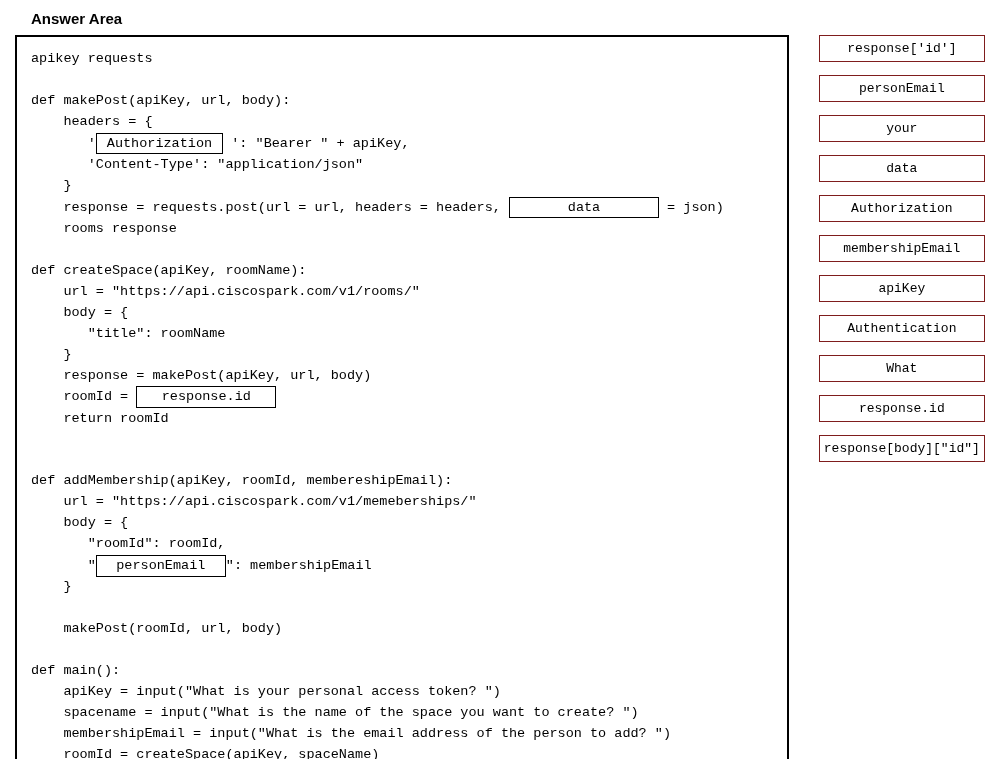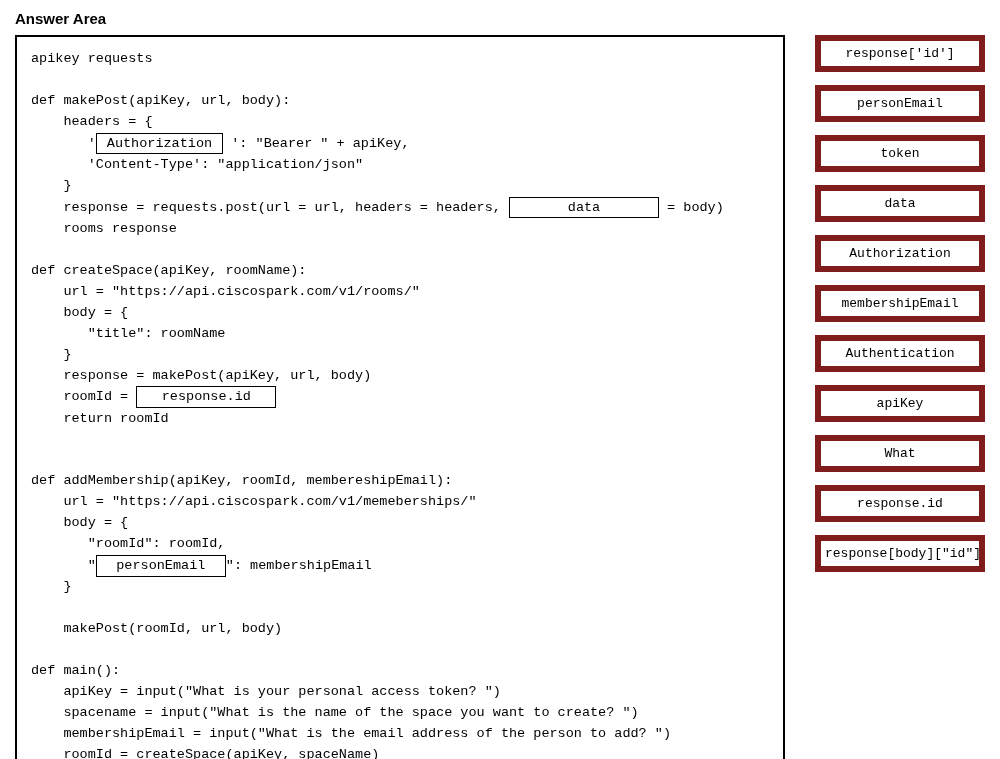--- a/index.html
+++ b/index.html
@@ -10,20 +10,21 @@
     background: #fff;
     width: 1000px;
   }
   .container {
     padding: 10px 15px;
   }
   .header {
     font-weight: bold;
     font-size: 15px;
     margin-bottom: 8px;
+    margin-left: 16px;
   }
   .content {
     display: flex;
     gap: 30px;
     align-items: flex-start;
   }
   .code-box {
     border: 2px solid #000;
     padding: 12px 14px;
     width: 790px;
@@ -42,42 +43,42 @@
     white-space: nowrap;
     line-height: 1.3;
   }
   .options {
     display: flex;
     flex-direction: column;
     gap: 13px;
     width: 170px;
   }
   .opt {
-    border: 6px solid #7f1d1d;
+    border: 1px solid #7f1d1d;
     padding: 5px 4px;
     text-align: center;
     font-family: "Courier New", monospace;
     font-size: 13px;
     white-space: nowrap;
   }
 </style>
 </head>
 <body>
 
 <div class="container">
   <div class="header">Answer Area</div>
   <div class="content">
     <div class="code-box"><span>apikey requests</span>
 
 <span>def makePost(apiKey, url, body):</span>
 <span>    headers = {</span>
 <span>       '</span><span class="blank">Authorization</span> <span>': "Bearer " + apiKey,</span>
 <span>       'Content-Type': "application/json"</span>
 <span>    }</span>
-<span>    response = requests.post(url = url, headers = headers, </span><span class="blank" style="min-width:150px">data</span><span> = body)</span>
+<span>    response = requests.post(url = url, headers = headers, </span><span class="blank" style="min-width:150px">data</span><span> = json)</span>
 <span>    rooms response</span>
 
 <span>def createSpace(apiKey, roomName):</span>
 <span>    url = "https://api.ciscospark.com/v1/rooms/"</span>
 <span>    body = {</span>
 <span>       "title": roomName</span>
 <span>    }</span>
 <span>    response = makePost(apiKey, url, body)</span>
 <span>    roomId = </span><span class="blank" style="min-width:140px">response.id</span>
 <span>    return roomId</span>
@@ -98,24 +99,24 @@
 <span>    membershipEmail = input("What is the email address of the person to add? ")</span>
 <span>    roomId = createSpace(apiKey, spaceName)</span>
 
 
 
 </div>
 
     <div class="options">
       <div class="opt">response['id']</div>
       <div class="opt">personEmail</div>
-      <div class="opt">token</div>
+      <div class="opt">your</div>
       <div class="opt">data</div>
       <div class="opt">Authorization</div>
       <div class="opt">membershipEmail</div>
+      <div class="opt">apiKey</div>
       <div class="opt">Authentication</div>
-      <div class="opt">apiKey</div>
       <div class="opt">What</div>
       <div class="opt">response.id</div>
       <div class="opt">response[body]["id"]</div>
     </div>
   </div>
 </div>
 
 </body></html>

